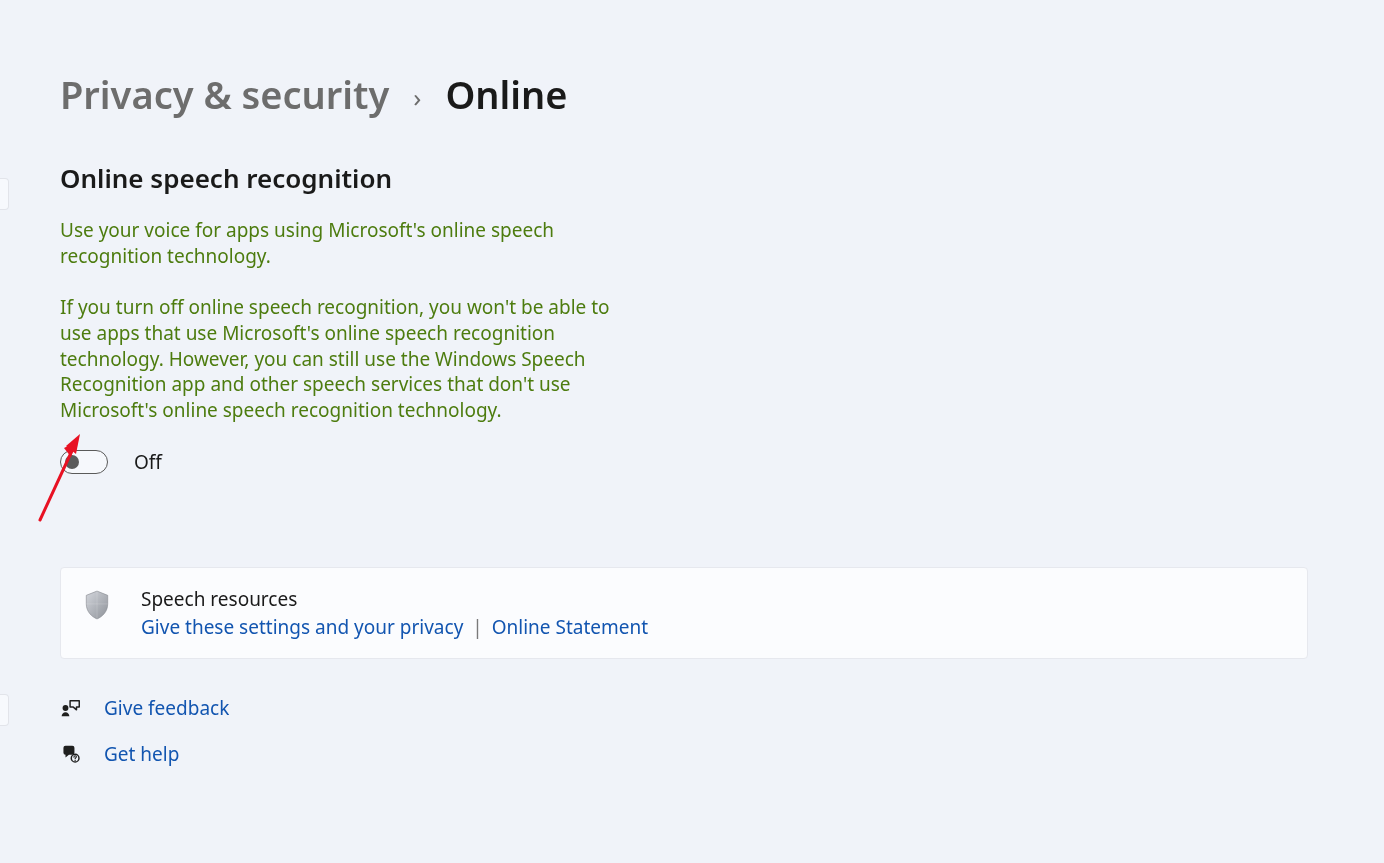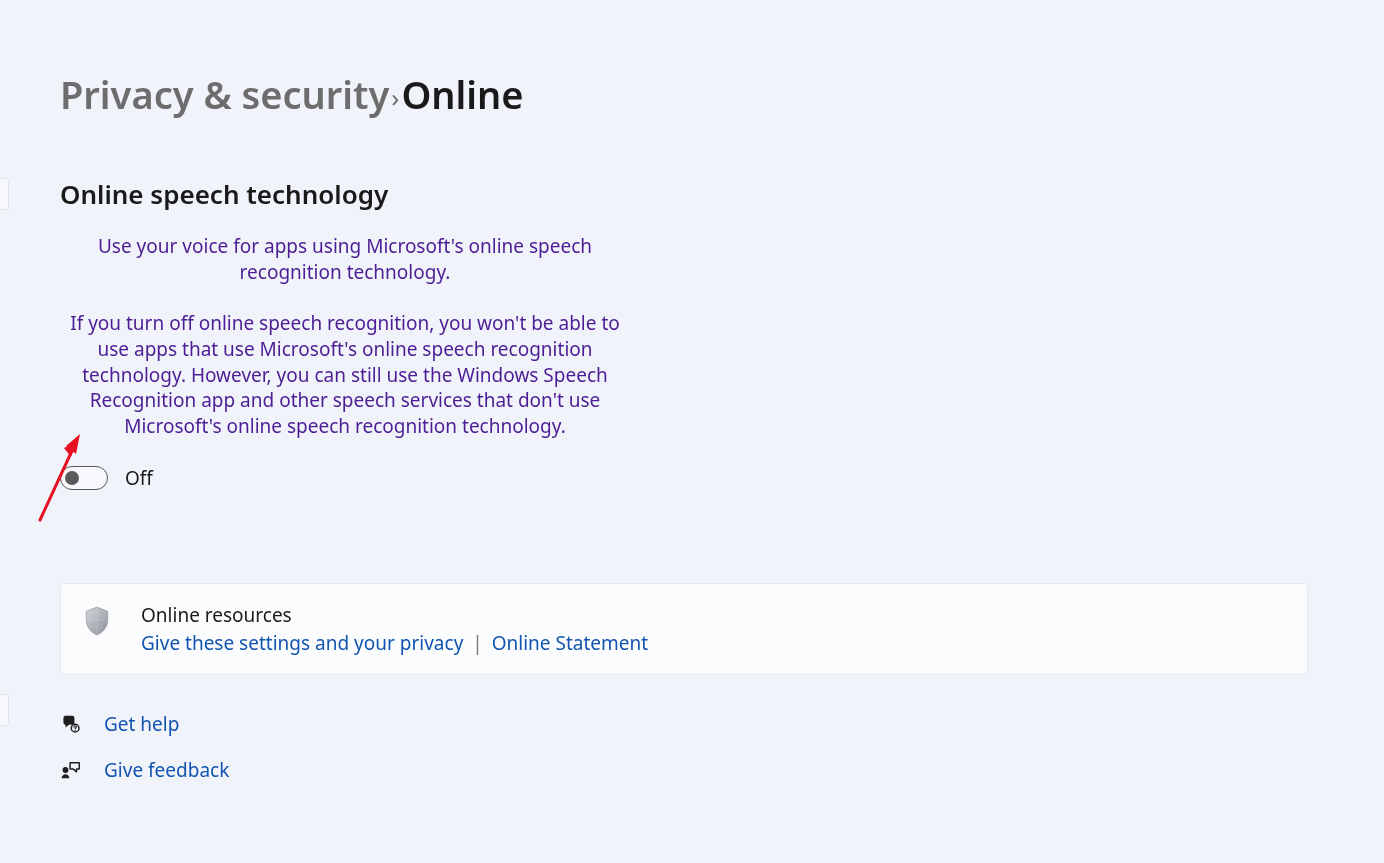--- a/index.html
+++ b/index.html
@@ -12,22 +12,22 @@
       color: #1a1a1a;
     }
     .page {
       padding: 68px 60px 0 60px;
       position: relative;
       height: 100%;
     }
     .breadcrumb {
       display: flex;
       align-items: baseline;
-      gap: 2px;
-      margin-bottom: 56px;
+      gap: 24px;
+      margin-bottom: 40px;
     }
     .bc-parent {
       font-size: 38px;
       font-weight: 600;
       color: #6d6d6d;
       cursor: pointer;
     }
     .bc-sep {
       font-size: 26px;
       color: #6d6d6d;
@@ -40,29 +40,28 @@
     }
     .section-title {
       font-size: 26px;
       font-weight: 600;
       color: #1a1a1a;
       margin-bottom: 22px;
     }
     .body-text {
       font-size: 19px;
       line-height: 1.35;
-      color: #4c1d95;
+      color: #4d7c0f;
       max-width: 570px;
       margin-bottom: 26px;
-      text-align: center;
     }
     .toggle-row {
       display: flex;
       align-items: center;
-      gap: 17px;
+      gap: 26px;
       margin-top: 4px;
       margin-bottom: 92px;
     }
     .toggle {
       width: 48px;
       height: 24px;
       border: 1.5px solid #5a5a5a;
       border-radius: 14px;
       background: #f6f8fc;
       position: relative;
@@ -167,21 +166,21 @@
 <div class="side-nub n2"></div>
 
 <div class="page">
 
   <div class="breadcrumb">
     <span class="bc-parent">Privacy &amp; security</span>
     <span class="bc-sep">›</span>
     <span class="bc-current">Online</span>
   </div>
 
-  <h2 class="section-title">Online speech technology</h2>
+  <h2 class="section-title">Online speech recognition</h2>
 
   <p class="body-text">Use your voice for apps using Microsoft's online speech recognition technology.</p>
   <p class="body-text">If you turn off online speech recognition, you won't be able to use apps that use Microsoft's online speech recognition technology.  However, you can still use the Windows Speech Recognition app and other speech services that don't use Microsoft's online speech recognition technology.</p>
 
   <div class="toggle-row">
     <div class="toggle" role="switch" aria-checked="false">
       <div class="thumb"></div>
     </div>
     <span class="toggle-label">Off</span>
   </div>
@@ -193,51 +192,51 @@
           <linearGradient id="shg" x1="0" y1="0" x2="1" y2="1">
             <stop offset="0" stop-color="#d3d6dc"></stop>
             <stop offset="1" stop-color="#8e9299"></stop>
           </linearGradient>
         </defs>
         <path d="M12 1 L22 5 V13 C22 20 17 25 12 27 C7 25 2 20 2 13 V5 Z" fill="url(#shg)" stroke="#8a8d93" stroke-width="0.6"></path>
         <path d="M12 1 V27 M2 13 H22" stroke="#ffffff" stroke-opacity="0.25" stroke-width="0.6" fill="none"></path>
       </svg>
     </span>
     <div class="card-body">
-      <div class="card-title">Online resources</div>
+      <div class="card-title">Speech resources</div>
       <div class="link-row">
         <span class="link">Give these settings and your privacy</span>
         <span class="link-sep">|</span>
         <span class="link">Online Statement</span>
       </div>
     </div>
   </div>
 
   <div class="footer-links">
+    <div class="fl-row">
+      <span class="fl-icon">
+        <svg viewBox="0 0 24 24" width="22" height="22" fill="#1f1f1f">
+          <circle cx="6" cy="12" r="3.2"></circle>
+          <path d="M1.8 21c0-2.6 1.9-4.5 4.2-4.5s4.2 1.9 4.2 4.5H1.8z"></path>
+          <path d="M11 4h10v7h-3v3l-3.5-3H11V4z" fill="none" stroke="#1f1f1f" stroke-width="1.6" stroke-linejoin="round"></path>
+        </svg>
+      </span>
+      <span class="fl-text">Give feedback</span>
+    </div>
     <div class="fl-row">
       <span class="fl-icon">
         <svg viewBox="0 0 24 24" width="22" height="22" fill="none" stroke="#1f1f1f" stroke-width="1.6">
           <path d="M4 4h13a3 3 0 0 1 3 3v7a3 3 0 0 1-3 3H12l-5 4v-4H7a3 3 0 0 1-3-3V7a3 3 0 0 1 3-3z" fill="#1f1f1f" stroke="none" transform="scale(0.75) translate(1,0)"></path>
           <circle cx="16.5" cy="16.5" r="4.2" stroke="#1f1f1f" fill="#f0f3f9"></circle>
           <path d="M15.2 15.5c0-.9.6-1.6 1.4-1.6s1.3.6 1.3 1.2c0 .6-.4.9-.9 1.2-.4.3-.5.5-.5.9" stroke="#1f1f1f" stroke-width="1.2" stroke-linecap="round"></path>
           <circle cx="16.5" cy="19" r="0.7" fill="#1f1f1f" stroke="none"></circle>
         </svg>
       </span>
       <span class="fl-text">Get help</span>
     </div>
-    <div class="fl-row">
-      <span class="fl-icon">
-        <svg viewBox="0 0 24 24" width="22" height="22" fill="#1f1f1f">
-          <circle cx="6" cy="12" r="3.2"></circle>
-          <path d="M1.8 21c0-2.6 1.9-4.5 4.2-4.5s4.2 1.9 4.2 4.5H1.8z"></path>
-          <path d="M11 4h10v7h-3v3l-3.5-3H11V4z" fill="none" stroke="#1f1f1f" stroke-width="1.6" stroke-linejoin="round"></path>
-        </svg>
-      </span>
-      <span class="fl-text">Give feedback</span>
-    </div>
   </div>
 
   <svg class="annot-arrow" viewBox="0 0 48 100">
     <line x1="4" y1="96" x2="40" y2="18" stroke="#e81123" stroke-width="3" stroke-linecap="round"></line>
     <polygon points="40,18 28,24 35,33" fill="#e81123"></polygon>
     <polygon points="44,10 30,22 40,30" fill="#e81123"></polygon>
   </svg>
 
 </div>
 

